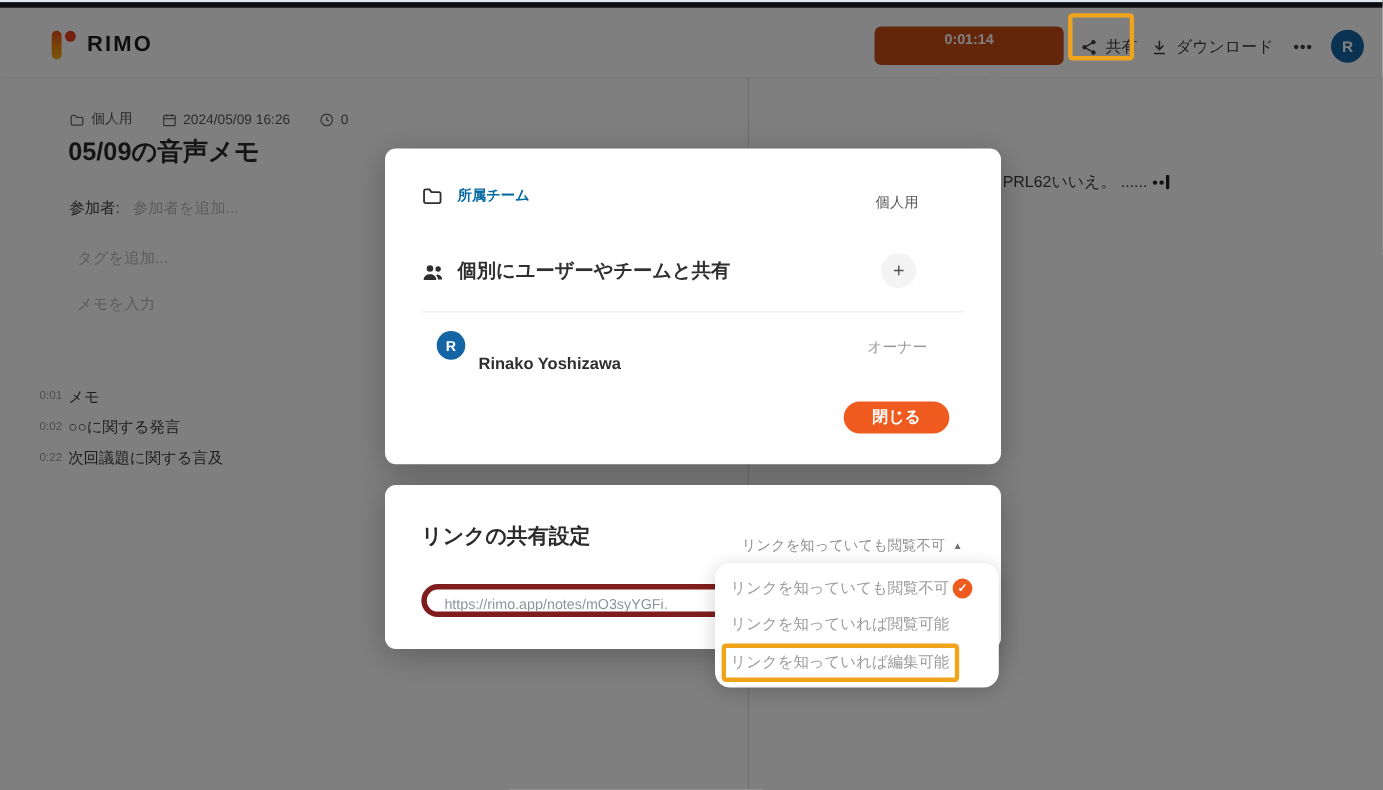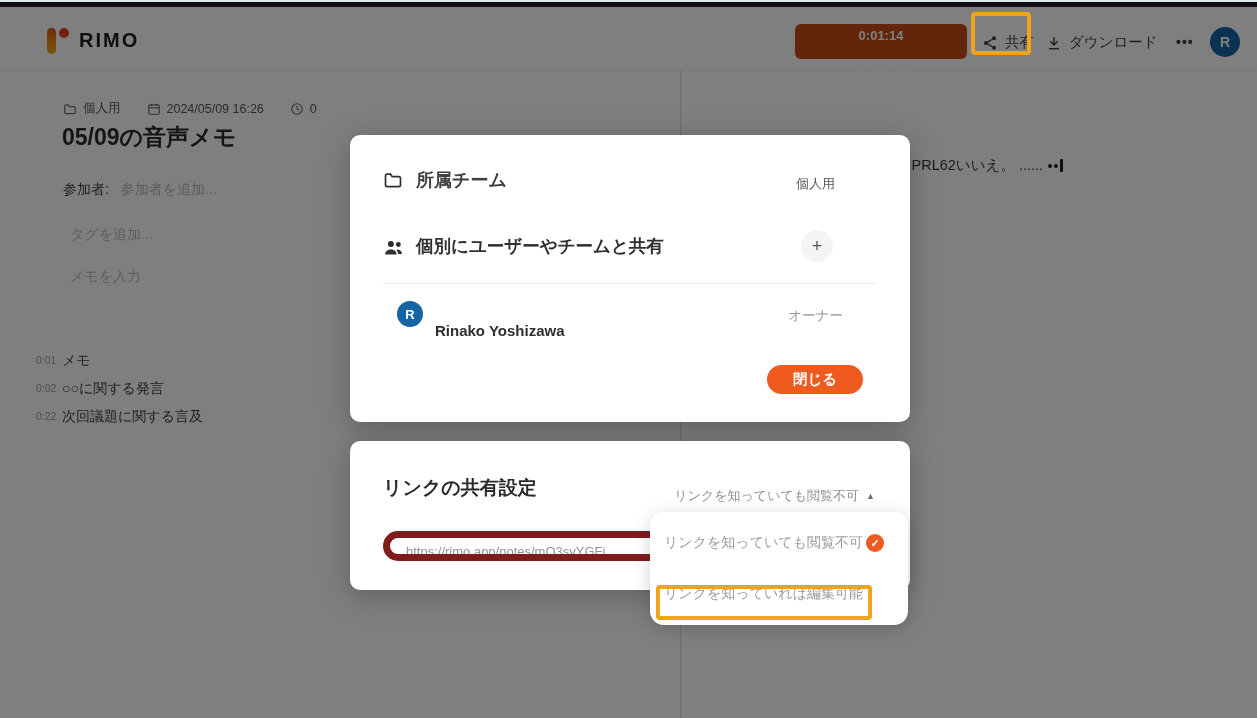--- a/index.html
+++ b/index.html
@@ -56,38 +56,38 @@
   .cursor-ic i{display:block;background:#222;}
   .cursor-ic .d{width:4px;height:4px;border-radius:50%;}
   .cursor-ic .b{width:3px;height:13px;border-radius:1px;}
 
   
   .dim{position:absolute;inset:0;background:rgba(0,0,0,0.5);z-index:10;}
 
   
   .modal{position:absolute;background:#fff;border-radius:10px;box-shadow:0 6px 30px rgba(0,0,0,0.25);z-index:20;}
   .modal-team{left:350px;top:135px;width:560px;height:287px;}
-  .mt-row1-label{position:absolute;left:33px;top:33px;display:flex;align-items:center;gap:13px;font-size:18px;font-weight:bold;color:#404040;}
+  .mt-row1-label{position:absolute;left:33px;top:33px;display:flex;align-items:center;gap:13px;font-size:13px;font-weight:bold;color:#0369a1;}
   .mt-row1-value{position:absolute;right:75px;top:40px;font-size:13px;color:#555;}
   .mt-row2-label{position:absolute;left:33px;top:99px;display:flex;align-items:flex-end;gap:12px;font-size:17.5px;font-weight:bold;color:#2f2f2f;}
   .add-btn{position:absolute;right:77px;top:95px;width:32px;height:32px;border-radius:50%;background:#f4f4f4;border:none;
     font-size:18px;color:#555;display:flex;align-items:center;justify-content:center;cursor:pointer;font-family:"Liberation Sans",sans-serif;}
   .mt-divider{position:absolute;left:33px;top:148px;width:494px;height:1px;background:#ececec;}
   .member-avatar{position:absolute;left:47px;top:166px;width:26px;height:26px;border-radius:50%;background:#1565a5;
     color:#fff;font-size:13px;font-weight:bold;display:flex;align-items:center;justify-content:center;}
   .member-name{position:absolute;left:85px;top:187px;font-size:15px;font-weight:bold;color:#2f2f2f;}
   .member-role{position:absolute;right:67px;top:172px;font-size:13.5px;color:#9a9a9a;}
   .close-btn{position:absolute;left:417px;top:230px;width:96px;height:29px;border-radius:15px;background:#ef5a1e;border:none;
     color:#fff;font-size:14.5px;font-weight:bold;display:flex;align-items:center;justify-content:center;cursor:pointer;font-family:"Liberation Sans",sans-serif;}
 
   .modal-link{left:350px;top:441px;width:560px;height:149px;}
   .ml-title{position:absolute;left:33px;top:34px;font-size:19px;font-weight:bold;color:#2b2b2b;}
   .ml-trigger{position:absolute;right:35px;top:46px;display:flex;align-items:center;gap:7px;font-size:13px;color:#8f8f8f;cursor:pointer;}
   .ml-trigger .tri{font-size:9px;color:#6f6f6f;}
-  .ml-url{position:absolute;left:33px;top:90px;width:494px;height:30px;border:7px solid #7f1d1d;border-radius:15px;
+  .ml-url{position:absolute;left:33px;top:90px;width:494px;height:30px;border:5px solid #7f1d1d;border-radius:15px;
     padding:0 16px;font-size:13px;color:#8d949c;line-height:28px;white-space:nowrap;overflow:hidden;}
 
   
   .dd-menu{position:absolute;left:650px;top:512px;width:258px;height:113px;background:#fff;border-radius:14px;
     box-shadow:0 4px 18px rgba(0,0,0,0.18);z-index:30;display:flex;flex-direction:column;justify-content:space-around;padding:6px 0;}
   .dd-item{display:flex;align-items:center;padding:0 24px 0 14px;font-size:14px;color:#9b9b9b;height:33px;cursor:pointer;}
   .dd-check{margin-left:auto;width:18px;height:18px;border-radius:50%;background:#ef5a1e;color:#fff;font-size:11px;
     font-weight:bold;display:flex;align-items:center;justify-content:center;}
 
   
@@ -266,19 +266,22 @@
     </div>
     <div class="ml-url">https://rimo.app/notes/mO3syYGFi.</div>
   </div>
 
   <div class="dd-menu">
     <div class="dd-item">
       <span>リンクを知っていても閲覧不可</span>
       <span class="dd-check">✓</span>
     </div>
     <div class="dd-item">
+      <span>リンクを知っていれば閲覧可能</span>
+    </div>
+    <div class="dd-item">
       <span>リンクを知っていれば編集可能</span>
     </div>
   </div>
 
   <div class="anno anno-share"></div>
   <div class="anno anno-option"></div>
 </div>
 
 </body></html>

